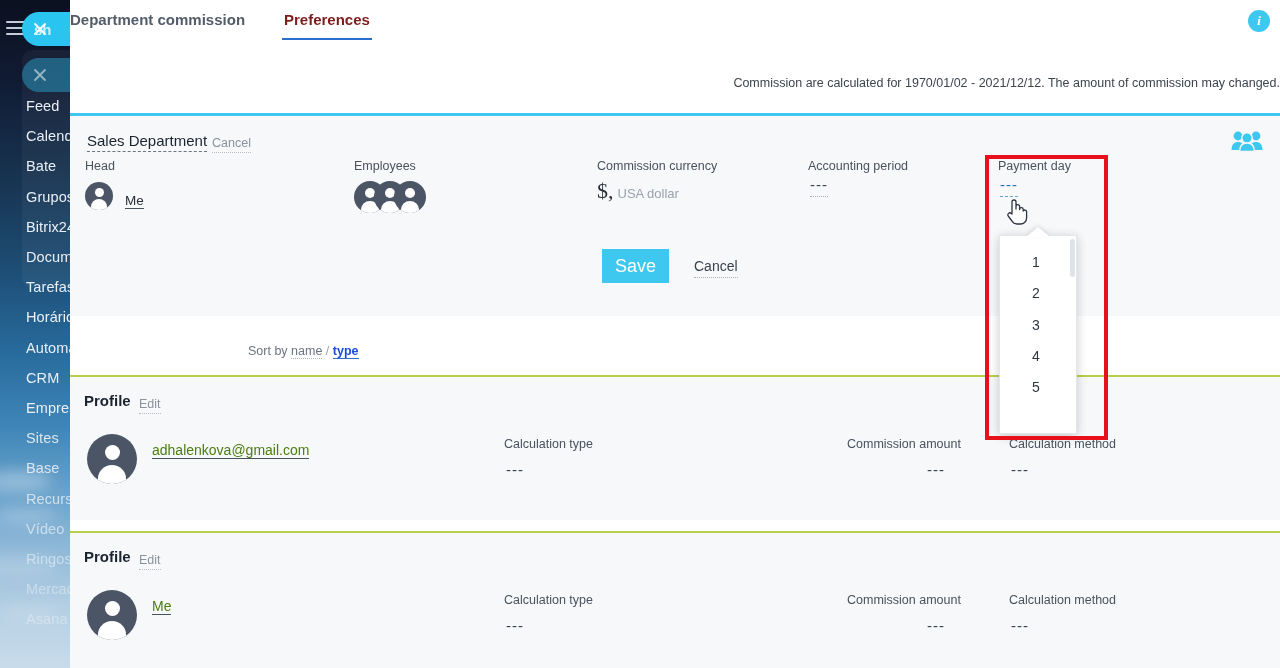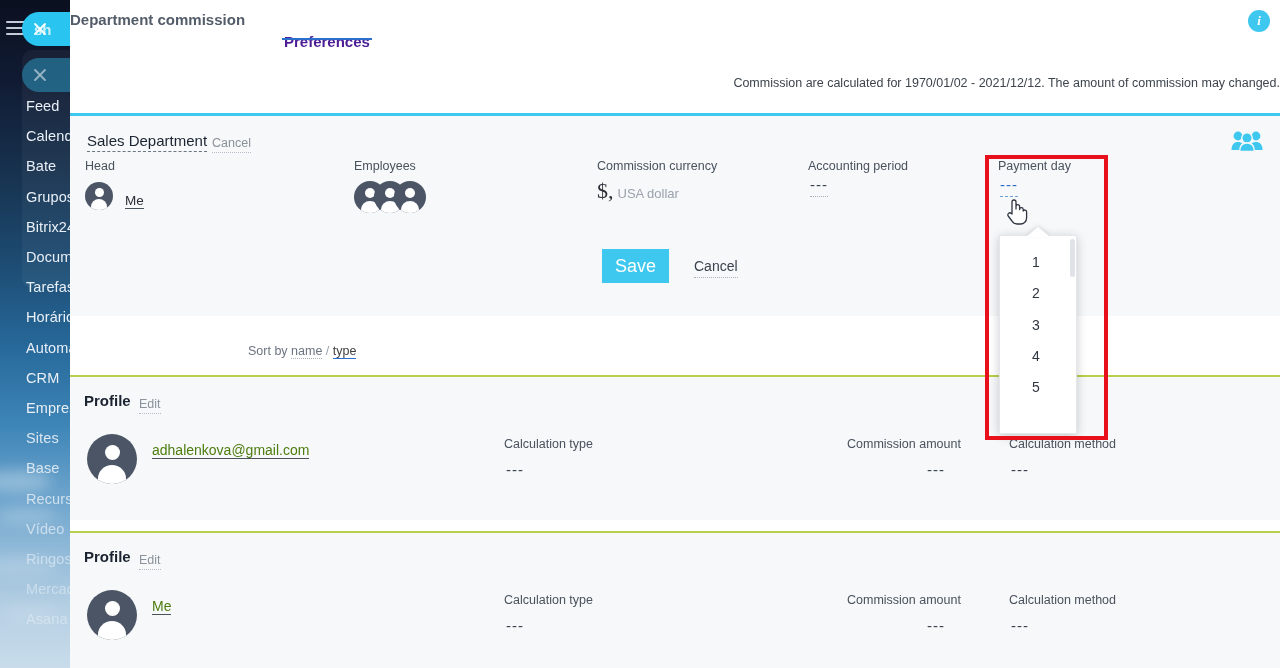--- a/index.html
+++ b/index.html
@@ -87,21 +87,21 @@
   
   #tabbar {
     position: absolute; left: 0; top: 0; width: 1210px; height: 44px;
     background: #ffffff;
   }
   .tab {
     position: absolute; top: 11px;
     font-size: 15px; font-weight: bold; white-space: nowrap;
   }
   .tab.inactive { left: 0px; color: #535c69; }
-  .tab.active   { left: 214px; color: #4c1d95; margin-top: 22px; }
+  .tab.active   { left: 214px; color: #7f1d1d; }
   .tab-underline {
     position: absolute; left: 212px; top: 38px;
     width: 90px; height: 2px; background: #2b6ecb;
   }
 
   .info-badge {
     position: absolute; left: 1178px; top: 10px;
     width: 22px; height: 22px; border-radius: 50%;
     background: #3ec8f0; color: #fff;
     font-size: 13px; font-weight: bold; font-style: italic;
@@ -123,21 +123,21 @@
   }
 
   .sortby {
     position: absolute; left: 178px; top: 344px;
     font-size: 12.5px; color: #6b7480; white-space: nowrap;
   }
   .sortby .lnk-dotted {
     color: #6b7480; border-bottom: 1px dotted #aab2bc; cursor: pointer;
   }
   .sortby .lnk-blue {
-    color: #404040; border-bottom: 1px solid #2b6ecb; cursor: pointer;
+    color: #1d4ed8; border-bottom: 1px solid #2b6ecb; cursor: pointer; font-weight: bold;
   }
   .sortby .sep { color:#9aa2ad; }
 
   
   #dept-card {
     position: absolute; left: 0; top: 113px;
     width: 1210px; height: 203px;
     background: #f6f8fa;
     border-top: 3px solid #3ec8f0;
   }

